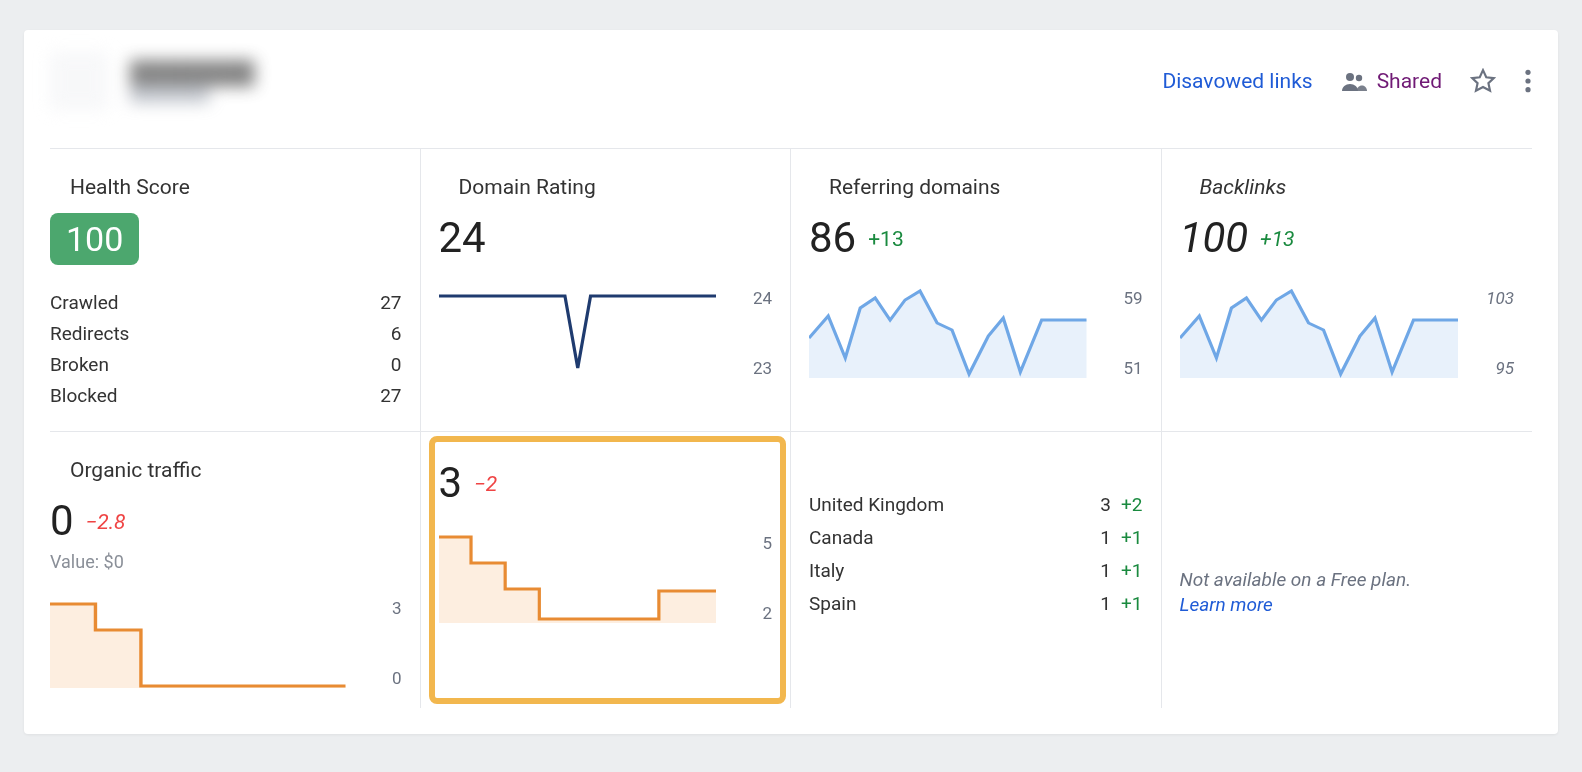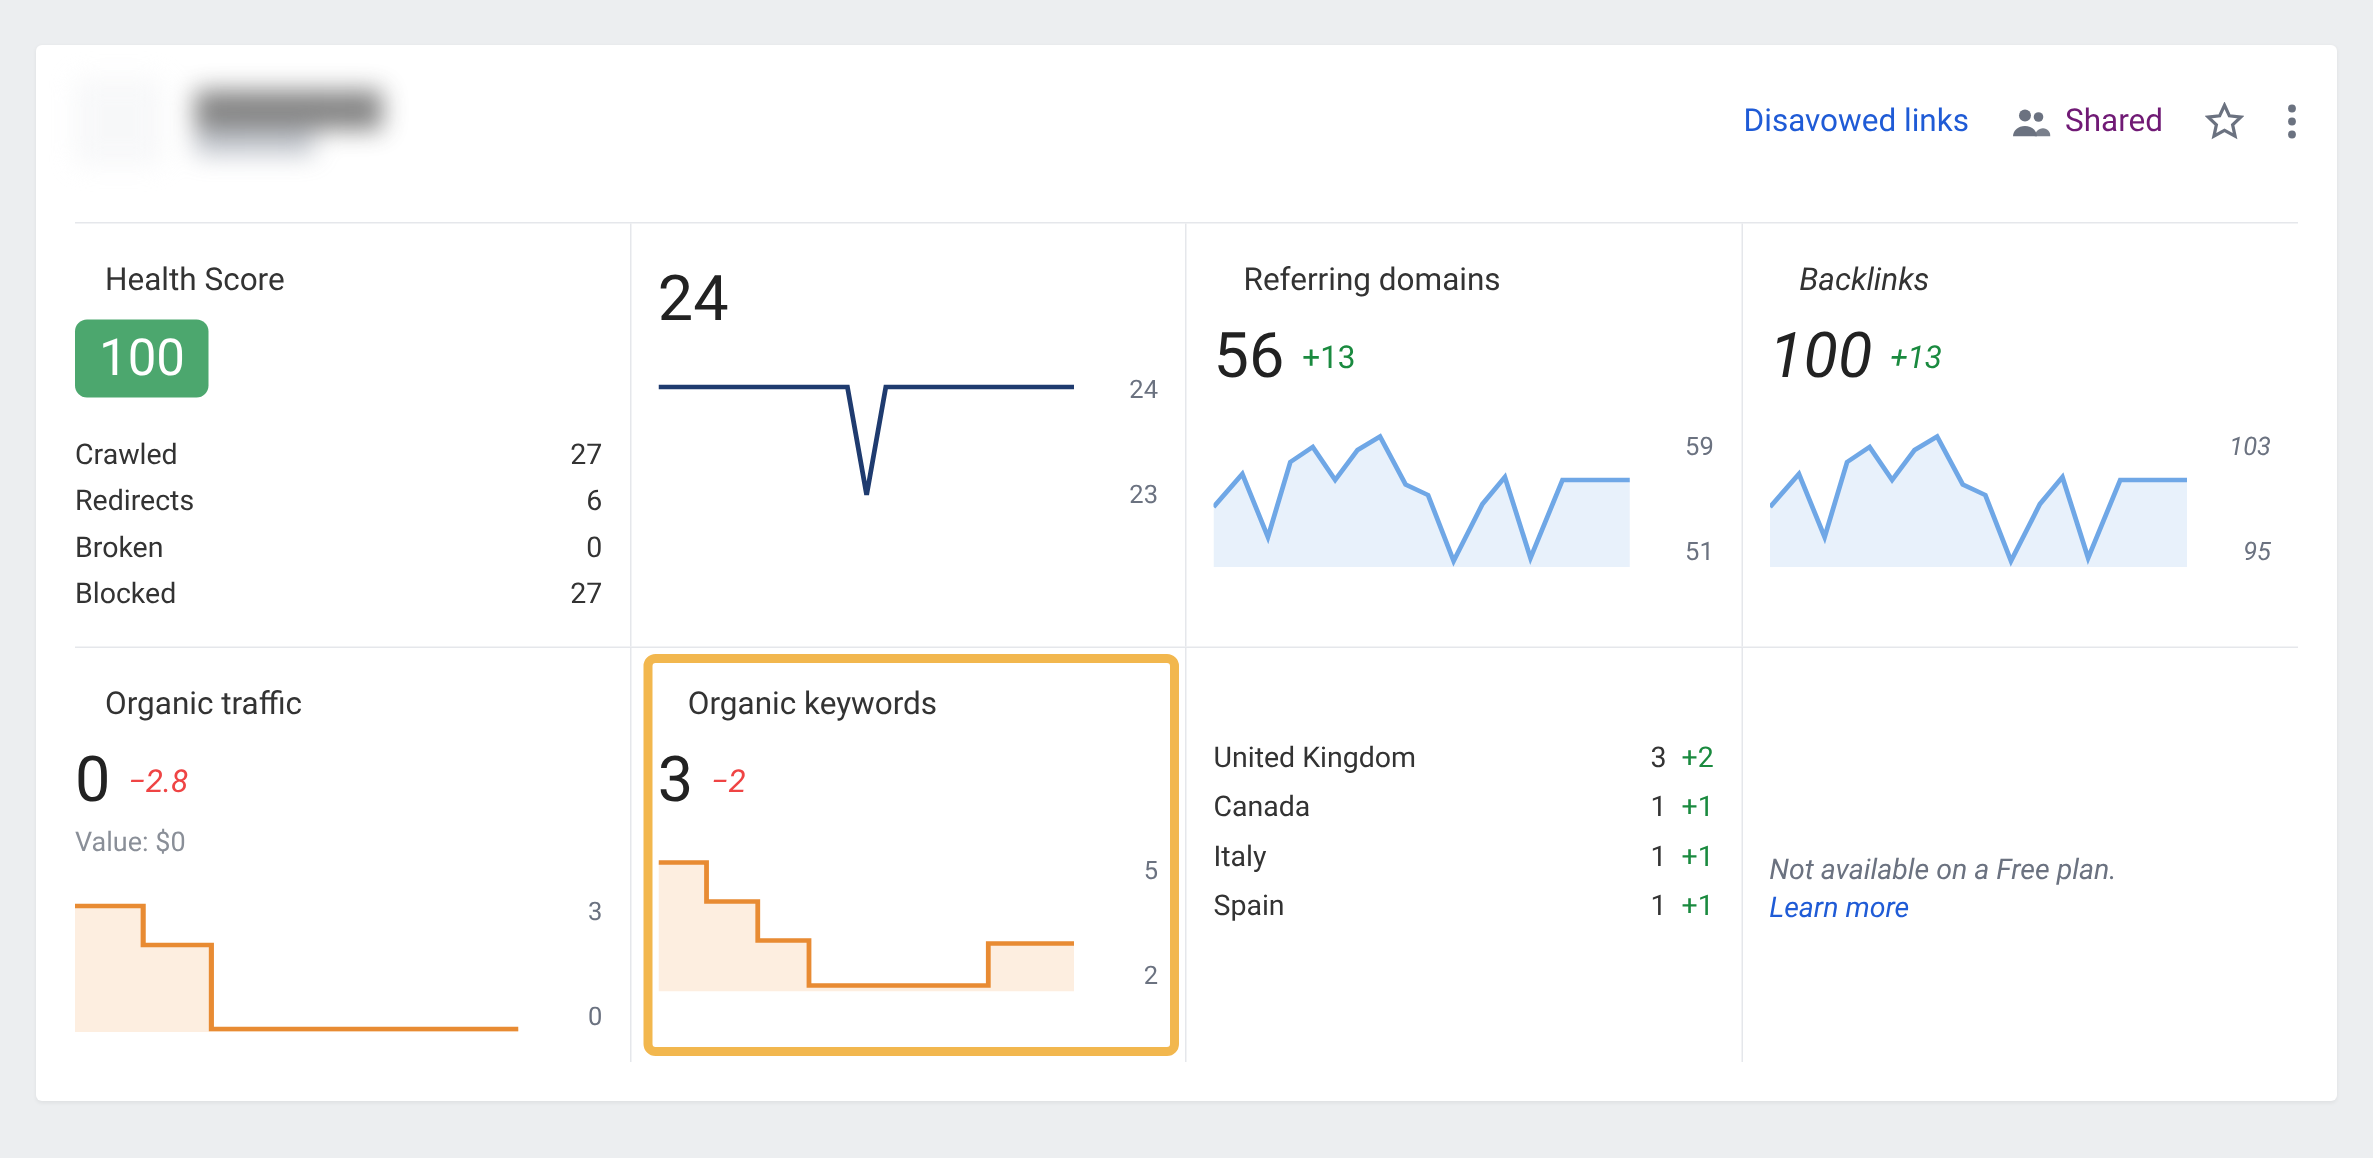--- a/index.html
+++ b/index.html
@@ -188,38 +188,39 @@
             <span>0</span>
           </div>
         <div class="kv-row">
             <span>Blocked</span>
             <span>27</span>
           </div>
       </div>
     </div>
 
     <div class="cell">
+      <div class="cell-title">Domain Rating</div>
       <div><span class="big-value">24</span></div>
       <div class="spark-wrap">
         <div class="spark">
           <svg viewBox="0 0 260 90" preserveAspectRatio="none" width="100%" height="90">
             <path d="M0 8 L118 8 L130 80 L142 8 L260 8" fill="none" stroke="#1f3b6f" stroke-width="3"></path>
           </svg>
         </div>
         <div class="spark-labels">
           <span>24</span>
           <span>23</span>
         </div>
       </div>
     </div>
 
     <div class="cell">
       <div class="cell-title">Referring domains</div>
       <div>
-        <span class="big-value">56</span>
+        <span class="big-value">86</span>
         <span class="delta pos">+13</span>
       </div>
       <div class="spark-wrap">
         <div class="spark">
           <svg viewBox="0 0 260 90" preserveAspectRatio="none" width="100%" height="90">
             <path d="M0 50 L18 28 L34 70 L48 20 L62 10 L76 32 L90 12 L104 3 L120 35 L134 42 L150 86 L168 48 L182 30 L198 84 L218 32 L260 32 L260 90 L0 90 Z" fill="#e8f1fb"></path>
             <path d="M0 50 L18 28 L34 70 L48 20 L62 10 L76 32 L90 12 L104 3 L120 35 L134 42 L150 86 L168 48 L182 30 L198 84 L218 32 L260 32" fill="none" stroke="#6fa7e6" stroke-width="3"></path>
           </svg>
         </div>
         <div class="spark-labels">
@@ -269,21 +270,20 @@
         </div>
         <div class="spark-labels">
           <span>3</span>
           <span>0</span>
         </div>
       </div>
     </div>
 
     <div class="cell">
       <div class="highlight-box"></div>
-      <div class="cell-title">Organic keywords</div>
       <div>
         <span class="big-value">3</span>
         <span class="delta neg">−2</span>
       </div>
       <div class="spark-wrap">
         <div class="spark">
           <svg viewBox="0 0 260 90" preserveAspectRatio="none" width="100%" height="90">
             <path d="M0 4 L30 4 L30 30 L62 30 L62 56 L94 56 L94 86 L206 86 L206 58 L260 58 L260 90 L0 90 Z" fill="#fdeee0"></path>
             <path d="M0 4 L30 4 L30 30 L62 30 L62 56 L94 56 L94 86 L206 86 L206 58 L260 58" fill="none" stroke="#e88b33" stroke-width="3"></path>
           </svg>

